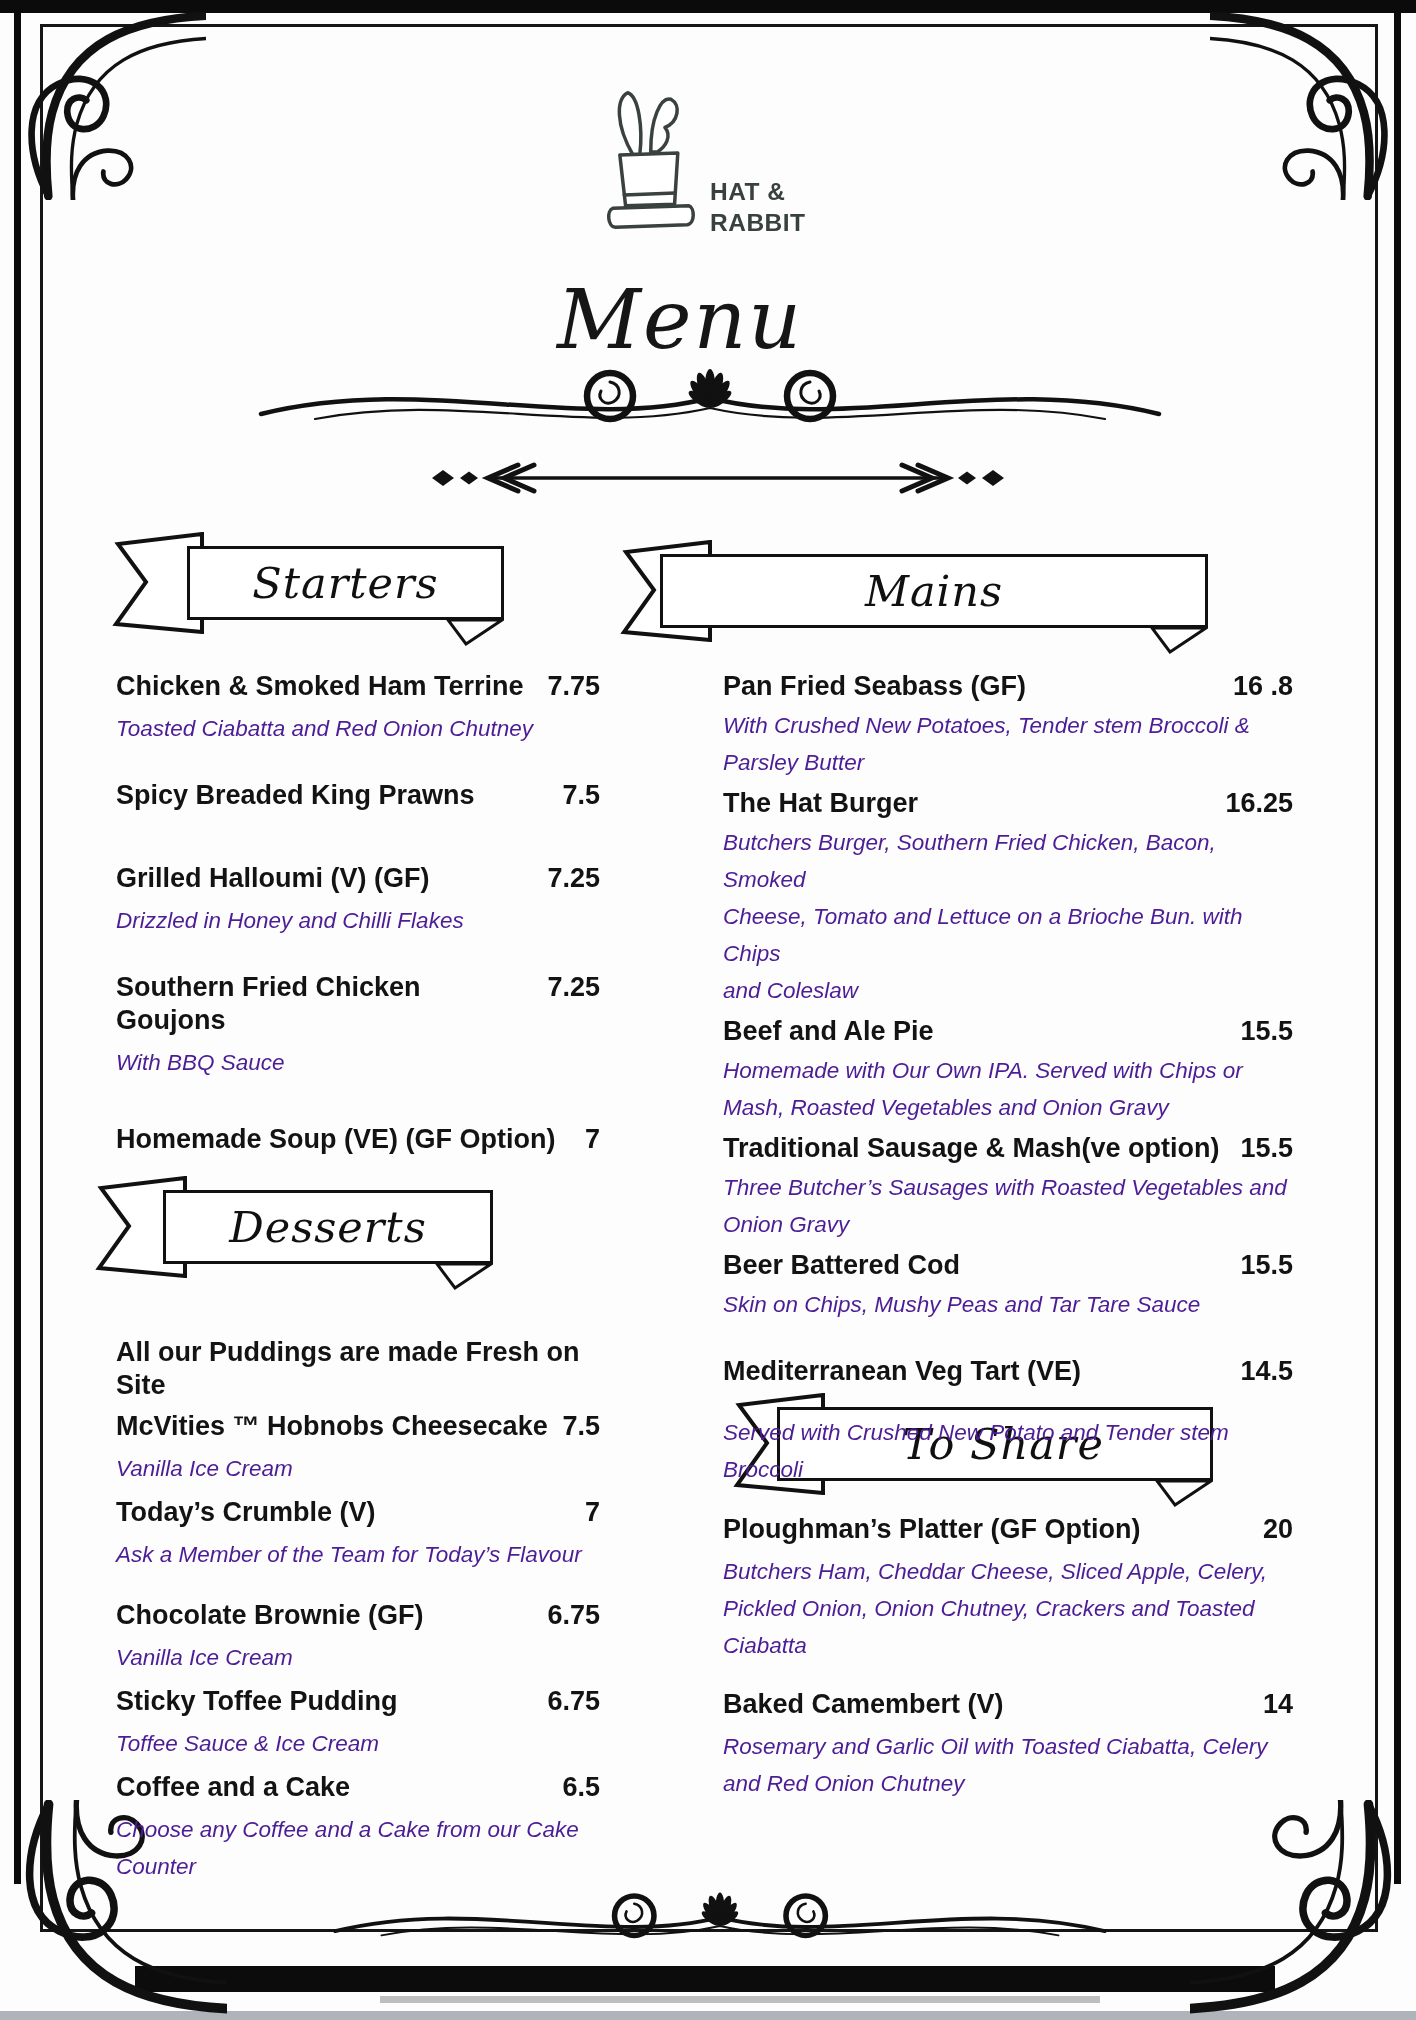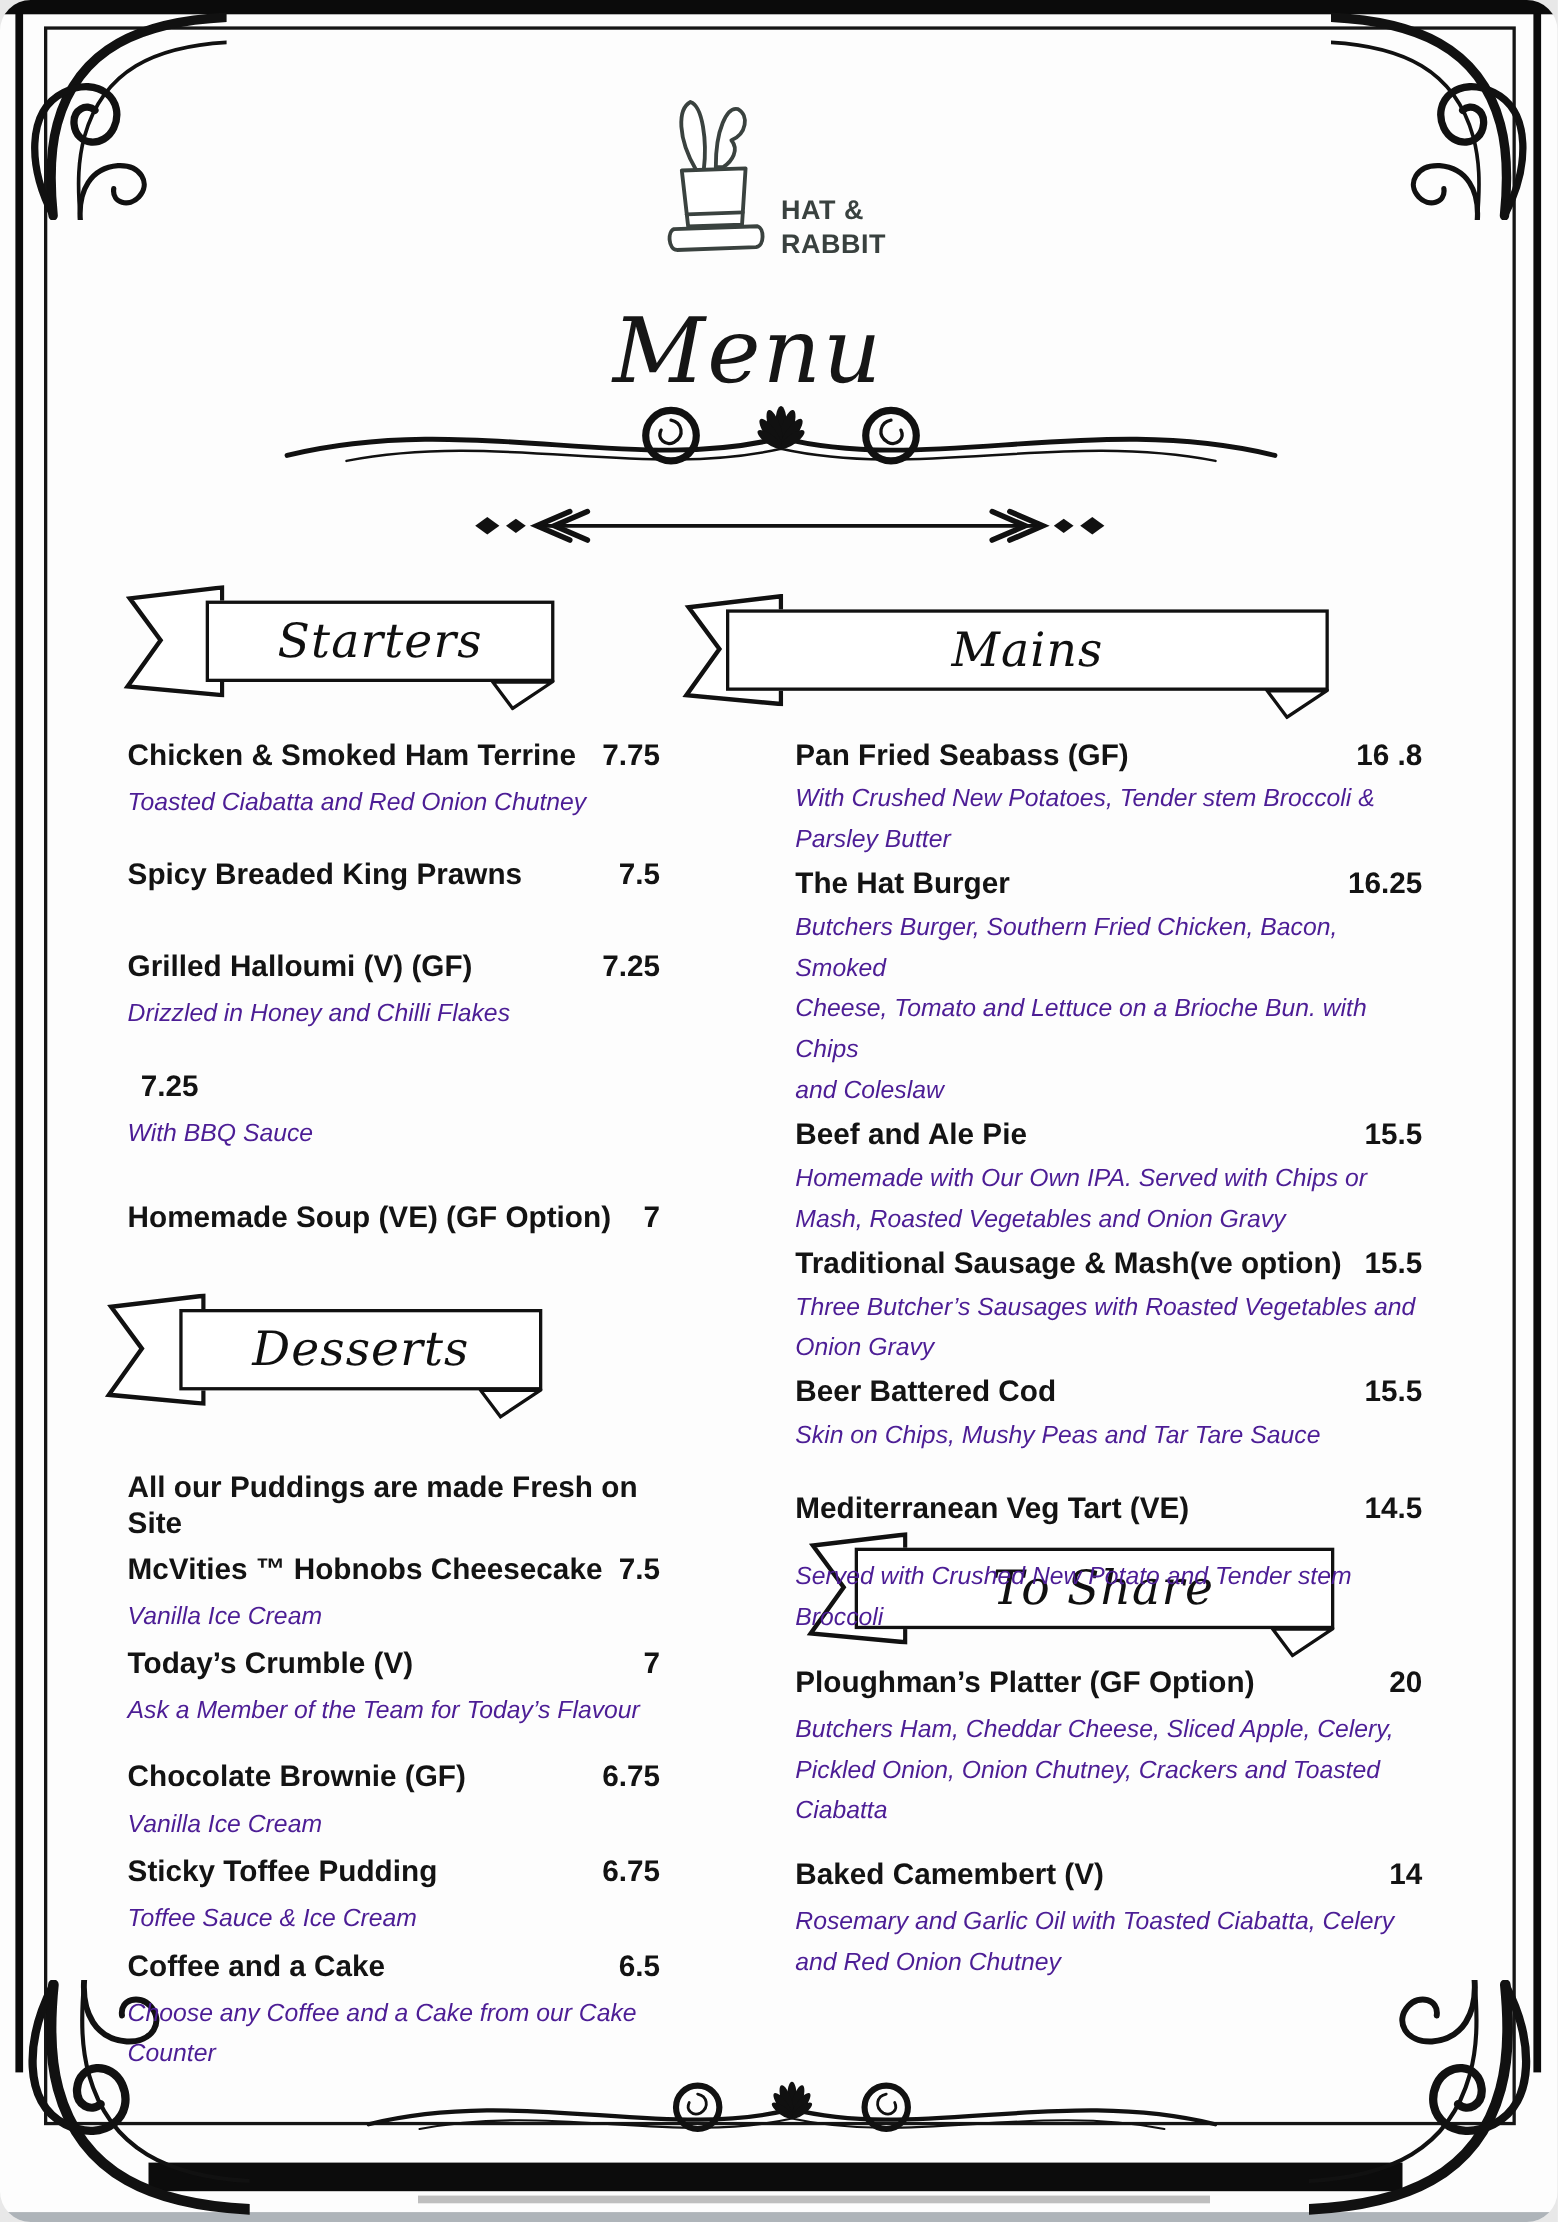--- a/index.html
+++ b/index.html
@@ -1,20 +1,19 @@
 <!DOCTYPE html>
 <html><head>
 <meta charset="utf-8">
 <style>
   html,body{margin:0;padding:0;background:#e8e8e8;}
   #page{
     position:relative;width:1416px;height:2020px;background:#fdfdfd;
     font-family:"Liberation Sans",sans-serif;color:#141414;overflow:hidden;
     margin:0 auto;
-    border-radius:28px;
   }
   
   .edge-top{position:absolute;left:0;top:0;width:1416px;height:13px;background:#0b0b0b;}
   .edge-left{position:absolute;left:14px;top:12px;width:7px;height:1872px;background:#0b0b0b;}
   .edge-right{position:absolute;left:1394px;top:12px;width:7px;height:1872px;background:#0b0b0b;}
   .inner-frame{position:absolute;left:40px;top:24px;width:1332px;height:1902px;border:3px solid #151515;}
   .bottom-slab{position:absolute;left:135px;top:1966px;width:1140px;height:26px;background:#0c0c0c;}
   .bottom-smear{position:absolute;left:380px;top:1996px;width:720px;height:7px;background:#8a8a8a;opacity:.55;}
   .page-edge-bar{position:absolute;left:0;top:2011px;width:1416px;height:9px;background:#aeb4b9;}
   .corner{position:absolute;width:190px;height:190px;}
@@ -231,20 +230,21 @@
     </div>
     <div class="item">
       <div class="name-row">
           <span class="nm">Grilled Halloumi (V) (GF)</span>
           <span class="pr">7.25</span>
         </div>
       <div class="ds">Drizzled in Honey and Chilli Flakes</div>
     </div>
     <div class="item gap-md">
       <div class="name-row">
+          <span class="nm">Southern Fried Chicken Goujons</span>
           <span class="pr">7.25</span>
         </div>
       <div class="ds">With BBQ Sauce</div>
     </div>
     <div class="item">
       <div class="name-row">
           <span class="nm">Homemade Soup (VE) (GF Option)</span>
           <span class="pr">7</span>
         </div>
     </div>

